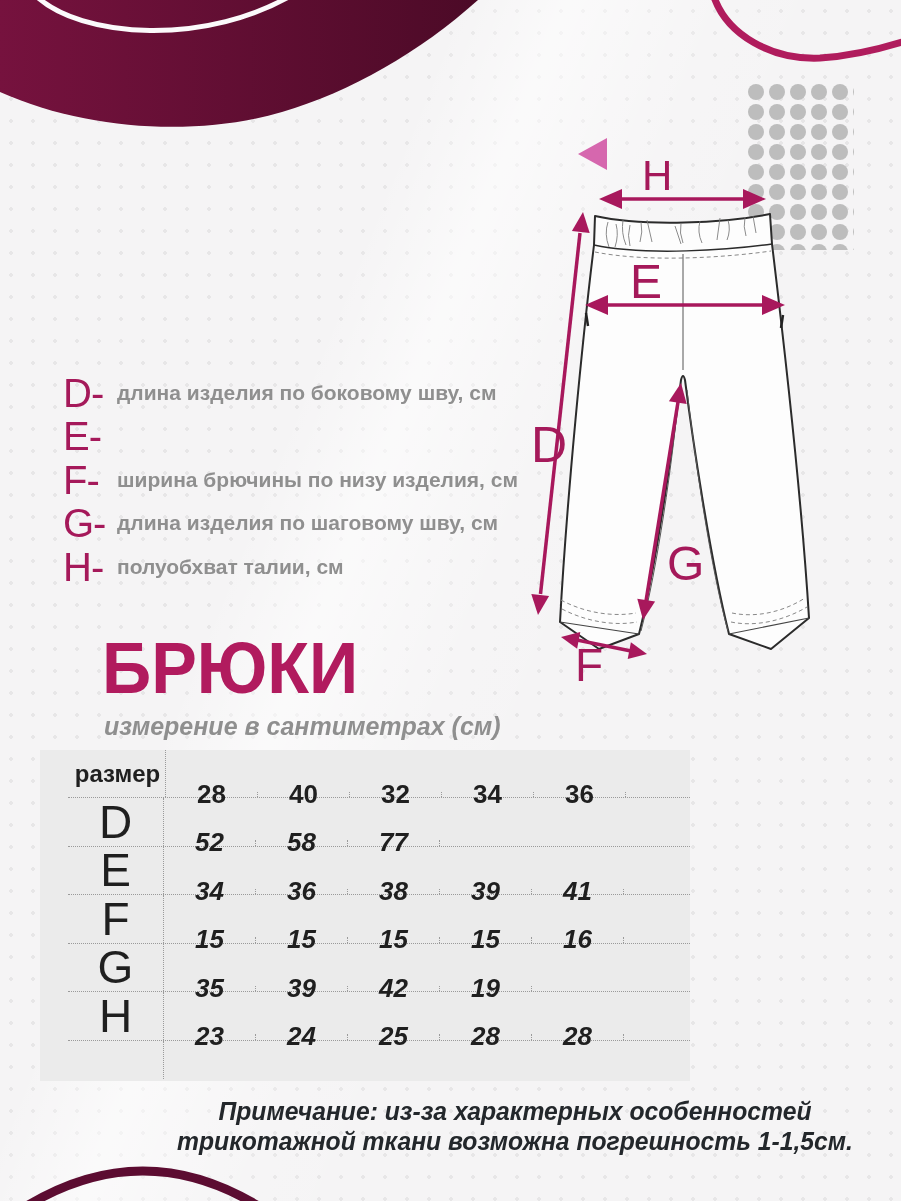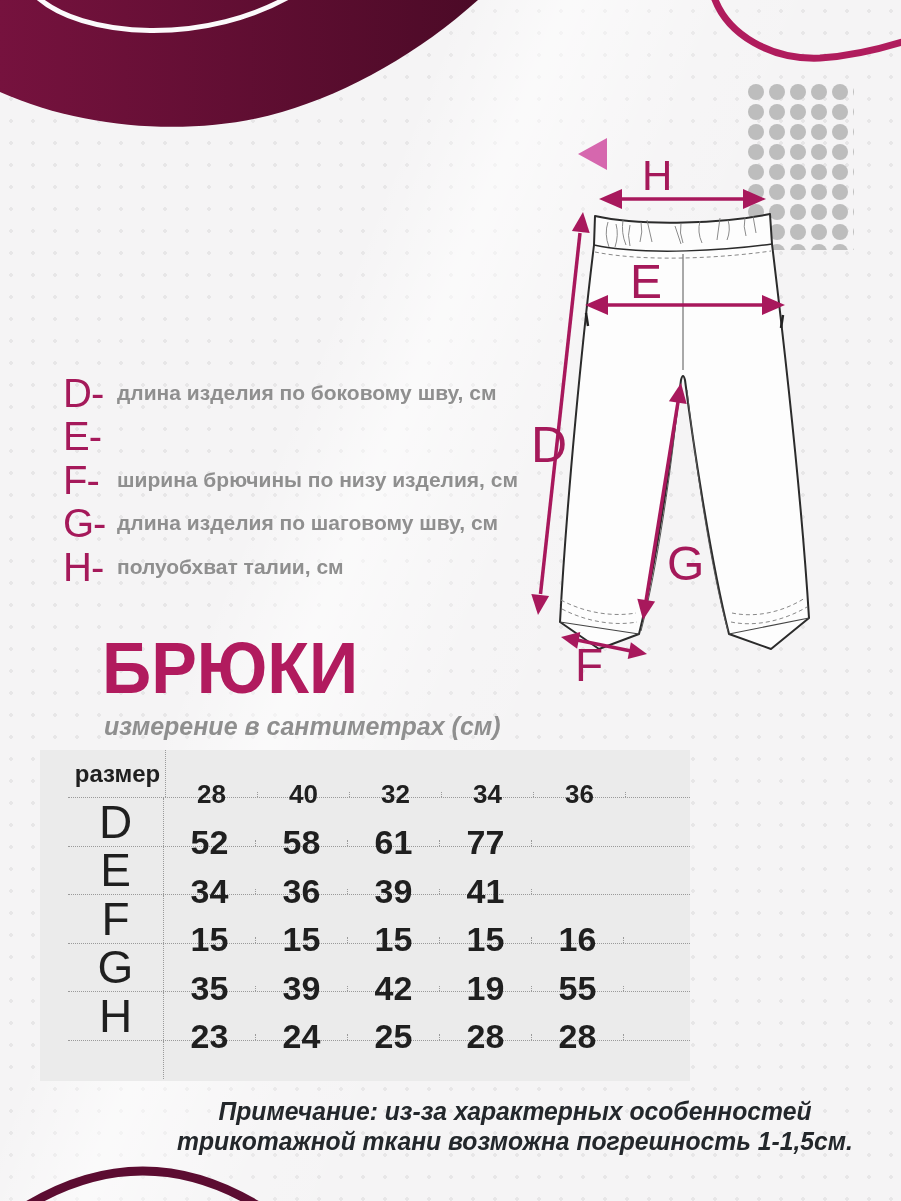--- a/index.html
+++ b/index.html
@@ -42,21 +42,21 @@
     border-right:1.5px dotted #9a9a9a; color:#1f1f1f;
   }
   .t-cell.c-label{width:96px; flex:0 0 96px;}
   .t-cell.c-size{width:92px; flex:0 0 92px;margin-top:42px;}
   .t-cell.c-tail{width:64px; flex:0 0 64px; border-right:none;}
   .t-header{height:48px;justify-content:flex-end;}
   .t-header .c-label{font-size:24px; font-weight:700;}
   .t-header .c-size{font-size:26px; font-weight:700;}
   .t-data{height:48.5px;}
   .t-data .c-label{font-size:46px; font-weight:400; line-height:1;}
-  .t-data .c-size{font-size:34px; font-weight:700;}
+  .t-data .c-size{font-size:26px; font-weight:700;font-style:italic;}
   .t-stub{height:38px;}
   
   .note{
     left:130px; top:1096px; width:770px; z-index:2; text-align:center;
     font-style:italic; font-weight:700; font-size:26px; line-height:30px;
     color:#23272b; transform:scaleX(.95);
   }
   svg text{font-family:"Liberation Sans", sans-serif;}
 </style>
 </head>
@@ -216,29 +216,29 @@
       <div class="t-cell c-size">32</div>
       <div class="t-cell c-size">34</div>
       <div class="t-cell c-size">36</div>
       <div class="t-cell c-tail"></div>
     </div>
 
     <div class="t-row t-data bordered">
       <div class="t-cell c-label">D</div>
       <div class="t-cell c-size">52</div>
       <div class="t-cell c-size">58</div>
-      <div class="t-cell c-size">61</div>
       <div class="t-cell c-size">77</div>
       <div class="t-cell c-tail"></div>
     </div>
 
     <div class="t-row t-data bordered">
       <div class="t-cell c-label">E</div>
       <div class="t-cell c-size">34</div>
       <div class="t-cell c-size">36</div>
+      <div class="t-cell c-size">38</div>
       <div class="t-cell c-size">39</div>
       <div class="t-cell c-size">41</div>
       <div class="t-cell c-tail"></div>
     </div>
 
     <div class="t-row t-data bordered">
       <div class="t-cell c-label">F</div>
       <div class="t-cell c-size">15</div>
       <div class="t-cell c-size">15</div>
       <div class="t-cell c-size">15</div>
@@ -246,21 +246,20 @@
       <div class="t-cell c-size">16</div>
       <div class="t-cell c-tail"></div>
     </div>
 
     <div class="t-row t-data bordered">
       <div class="t-cell c-label">G</div>
       <div class="t-cell c-size">35</div>
       <div class="t-cell c-size">39</div>
       <div class="t-cell c-size">42</div>
       <div class="t-cell c-size">19</div>
-      <div class="t-cell c-size">55</div>
       <div class="t-cell c-tail"></div>
     </div>
 
     <div class="t-row t-data bordered">
       <div class="t-cell c-label">H</div>
       <div class="t-cell c-size">23</div>
       <div class="t-cell c-size">24</div>
       <div class="t-cell c-size">25</div>
       <div class="t-cell c-size">28</div>
       <div class="t-cell c-size">28</div>

